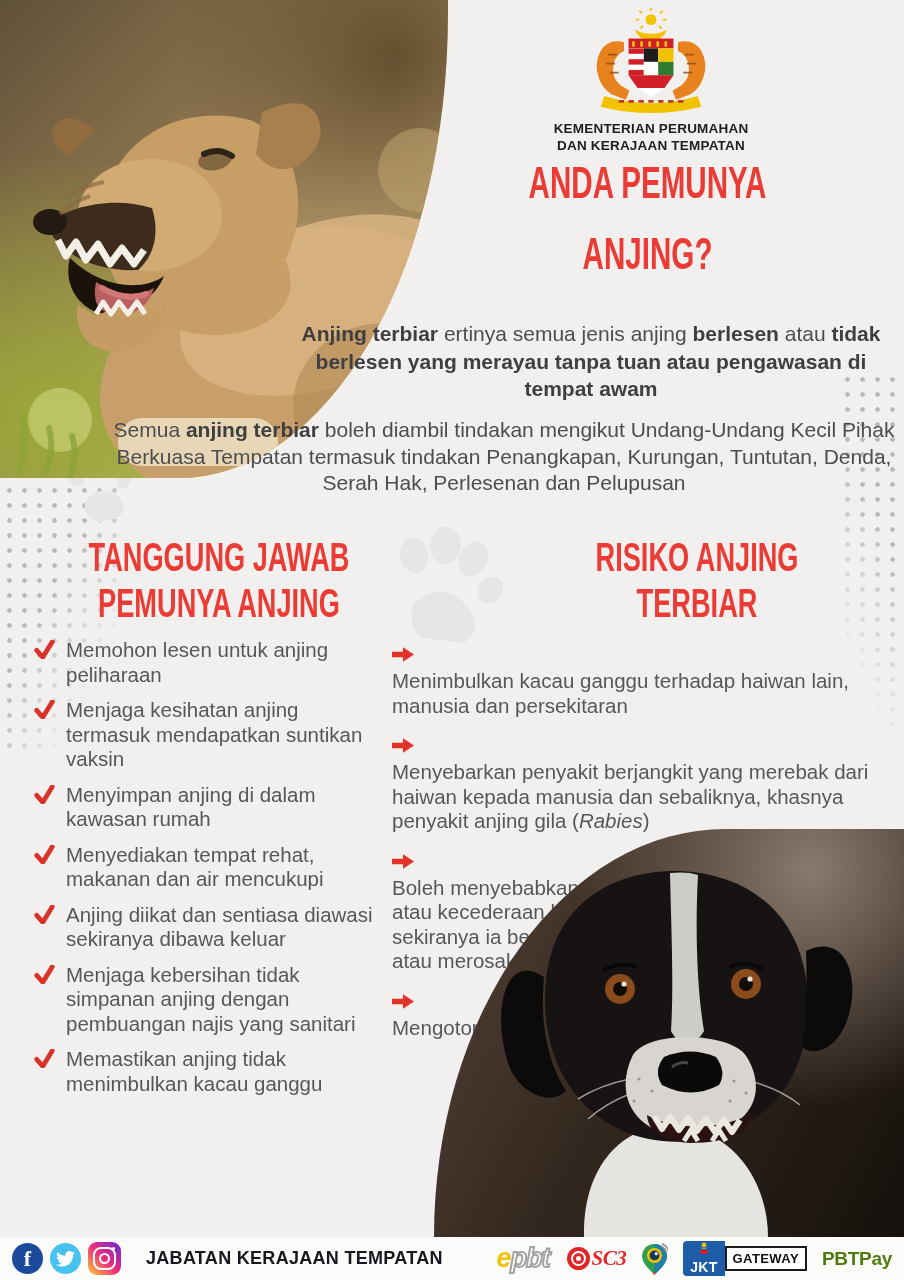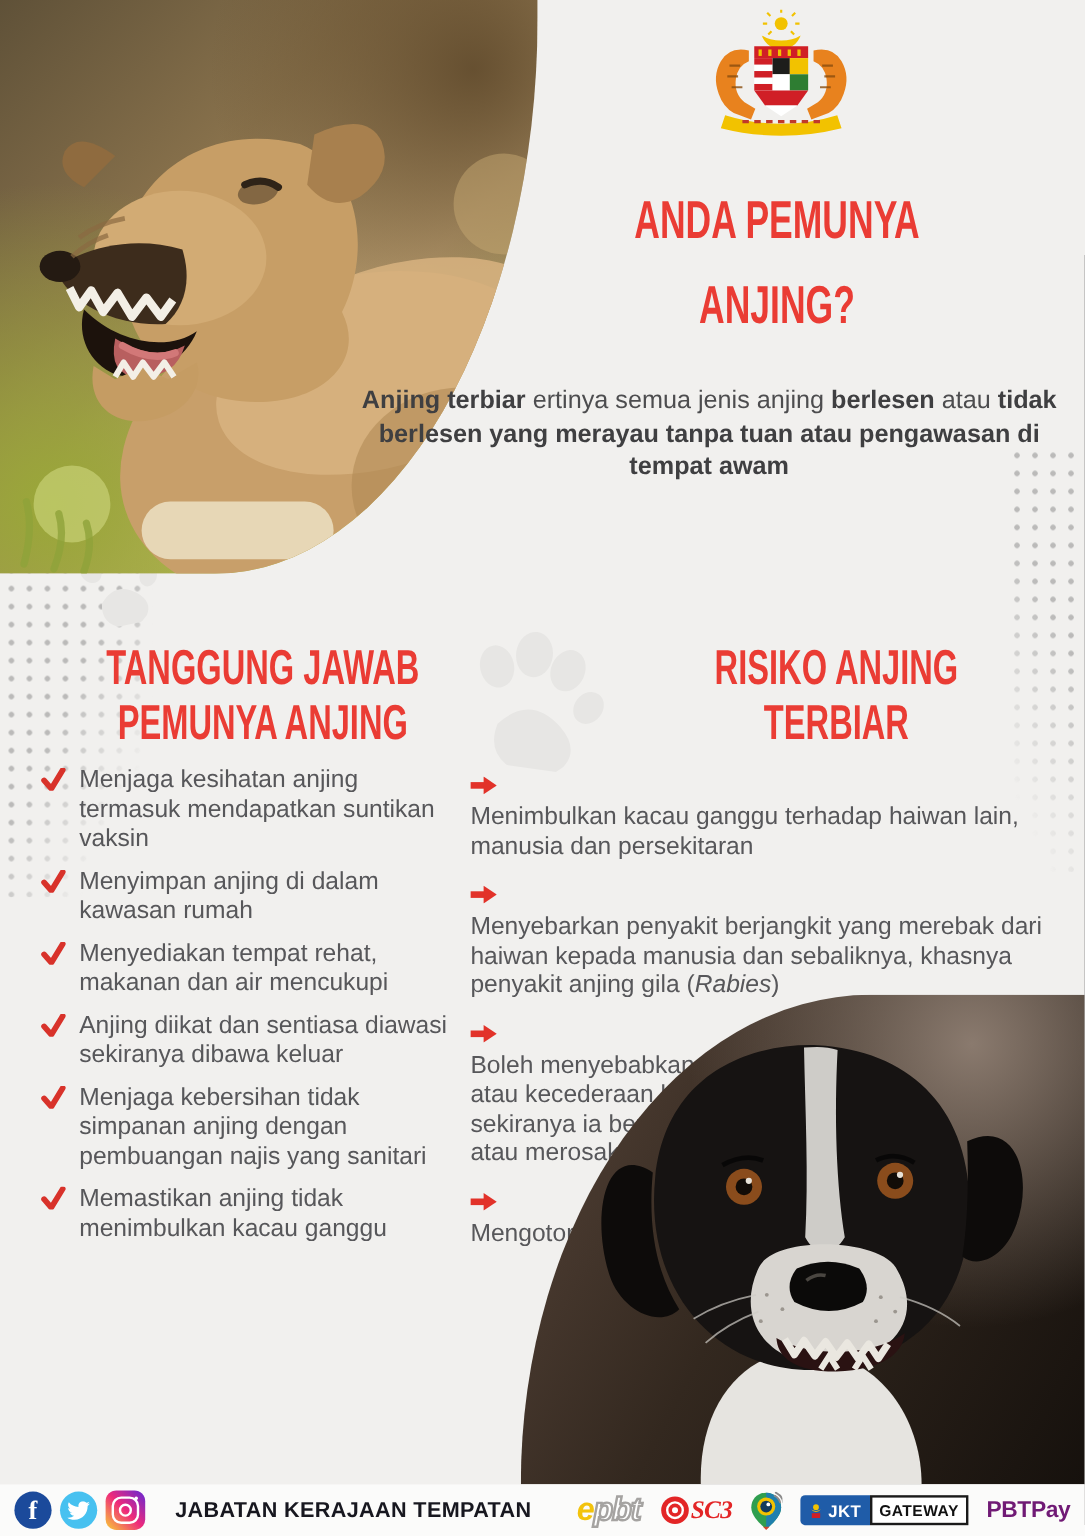--- a/index.html
+++ b/index.html
@@ -82,25 +82,25 @@
   .epbt{font-style:italic;font-weight:900;font-size:27px;letter-spacing:-1px;display:flex;align-items:baseline;}
   .epbt .e{color:#f3c30c;}
   .epbt .rest{color:#fff;-webkit-text-stroke:2px #a5a3a1;}
   .osc3{display:flex;align-items:center;gap:2px;margin-left:10px;font-family:Liberation Serif, serif;}
   .osc-circle{width:23px;height:23px;border-radius:50%;background:#e32526;position:relative;}
   .osc-circle::before{content:"";position:absolute;inset:4px;border:2px solid #fff;border-radius:50%;}
   .osc-circle::after{content:"";position:absolute;left:9px;top:9px;width:5px;height:5px;background:#fff;border-radius:50%;}
   .osc-text{color:#e32526;font-weight:900;font-style:italic;font-size:21px;letter-spacing:-.5px;}
   .pinlogo{margin-left:8px;flex:0 0 auto;}
   .jktgroup{display:flex;align-items:center;margin-left:8px;}
-  .jkt-badge{background:#1f5ca8;border-radius:4px 0 0 4px;height:25px;display:flex;align-items:center;gap:4px;padding:0 7px;}
+  .jkt-badge{background:#1f5ca8;border-radius:4px 0 0 4px;height:35px;display:flex;align-items:center;gap:4px;padding:0 7px;flex-direction:column;}
   .jkt-badge .jkt-t{color:#fff;font-weight:900;font-size:14px;letter-spacing:.3px;}
   .gateway{background:#fff;border:2px solid #1a1a1a;height:21px;display:flex;align-items:center;padding:0 6px;}
   .gateway span{color:#111;font-weight:900;font-size:13px;letter-spacing:.4px;}
-  .pbtpay{font-weight:900;font-size:19px;color:#701a75;margin-left:8px;letter-spacing:-.3px;}
+  .pbtpay{font-weight:900;font-size:19px;color:#4d7c0f;margin-left:8px;letter-spacing:-.3px;}
 </style>
 </head>
 <body>
 
 <div class="poster">
 
   <div class="dots dots-left"></div>
   <div class="dots dots-right"></div>
 
   <div class="paw paw-small">
@@ -190,35 +190,46 @@
         <rect x="62" y="60" width="16" height="15" fill="#fff"></rect>
         <rect x="78" y="45" width="17" height="15" fill="#f2c200"></rect>
         <rect x="78" y="60" width="17" height="15" fill="#2e7d32"></rect>
         <path d="M45 75 h50 l-10 14 h-30 z" fill="#d01f26"></path>
         <path d="M55 89 h30 l-15 10 z" fill="#fff"></path>
       </g>
 
       <path d="M18 98 q52 16 104 0 l4 12 q-56 14 -112 0 z" fill="#f2c200"></path>
       <path d="M34 104 h72" stroke="#c0392b" stroke-width="3" stroke-dasharray="6 5"></path>
     </svg>
+    <div class="ministry">
+      <div>KEMENTERIAN PERUMAHAN</div>
+      <div>DAN KERAJAAN TEMPATAN</div>
+    </div>
   </div>
 
   <div class="display title">
     <div class="tline">ANDA PEMUNYA</div>
     <div class="tline">ANJING?</div>
   </div>
 
   <div class="intro p1"><span class="b">Anjing terbiar </span><span>ertinya semua jenis anjing </span><span class="b">berlesen</span><span> atau </span><span class="b">tidak berlesen yang merayau tanpa tuan atau pengawasan di tempat awam</span></div>
+  <div class="intro p2"><span>Semua </span><span class="b">anjing terbiar</span><span> boleh diambil tindakan mengikut Undang-Undang Kecil Pihak Berkuasa Tempatan termasuk tindakan Penangkapan, Kurungan, Tuntutan, Denda, Serah Hak, Perlesenan dan Pelupusan</span></div>
 
   <div class="display colhead colhead-left">
     <div class="tline">TANGGUNG JAWAB</div>
     <div class="tline">PEMUNYA ANJING</div>
   </div>
   <ul class="plist left-list">
 
+  <li>
+        <svg class="check-icon" width="21" height="19" viewBox="0 0 24 22">
+          <path d="M3 12 l7 8 L21 2" stroke="#d8322a" stroke-width="5.5" fill="none" stroke-linecap="round" stroke-linejoin="round"></path>
+        </svg>
+        <span class="li-text">Memohon lesen untuk anjing peliharaan</span>
+      </li>
       <li>
         <svg class="check-icon" width="21" height="19" viewBox="0 0 24 22">
           <path d="M3 12 l7 8 L21 2" stroke="#d8322a" stroke-width="5.5" fill="none" stroke-linecap="round" stroke-linejoin="round"></path>
         </svg>
         <span class="li-text">Menjaga kesihatan anjing termasuk mendapatkan suntikan vaksin</span>
       </li>
       <li>
         <svg class="check-icon" width="21" height="19" viewBox="0 0 24 22">
           <path d="M3 12 l7 8 L21 2" stroke="#d8322a" stroke-width="5.5" fill="none" stroke-linecap="round" stroke-linejoin="round"></path>
         </svg>

